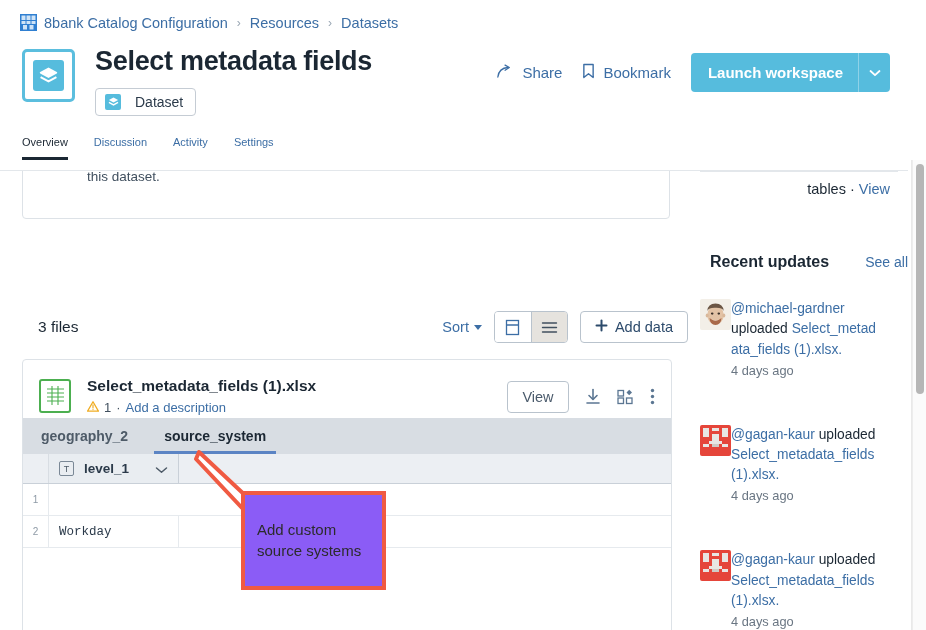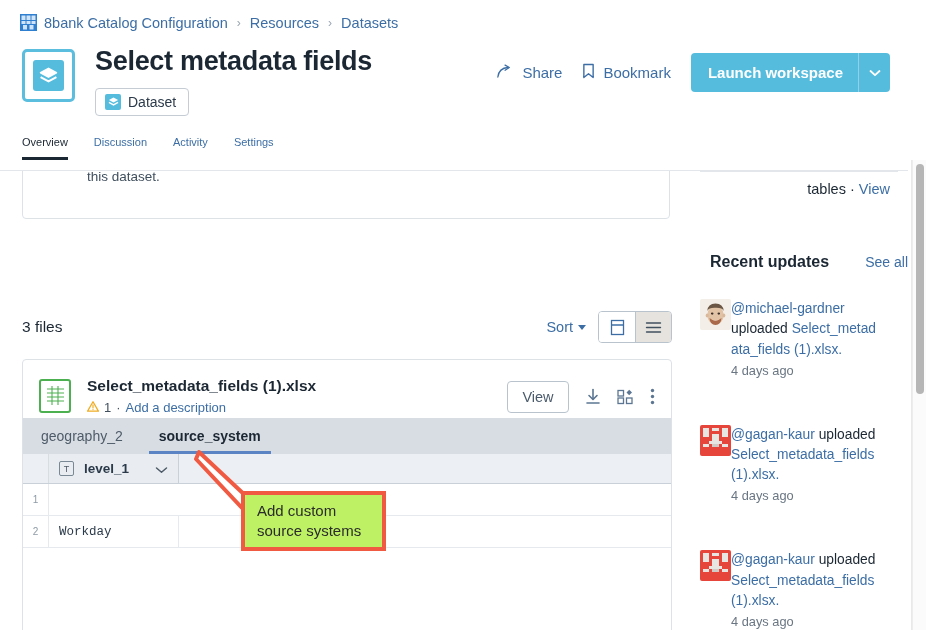--- a/index.html
+++ b/index.html
@@ -31,21 +31,21 @@
   .ds-icon-inner {
     width:31px; height:31px; background:#56bcdd; border-radius:3px;
     display:flex; align-items:center; justify-content:center;
   }
   .title-block { margin-left:20px; }
   .page-title {
     font-size:27px; font-weight:bold; letter-spacing:-0.3px;
     color:#1b2733; line-height:1.1;
   }
   .type-chip {
-    display:inline-flex; align-items:center; gap:7px;
+    display:inline-flex; align-items:center; gap:14px;
     margin-top:11px; padding:5px 12px 5px 9px;
     border:1px solid #c5ccd4; border-radius:4px;
     font-size:14px; color:#2b3a4a; background:#fff;
   }
   .chip-icon {
     width:16px; height:16px; background:#56bcdd; border-radius:2px;
     display:flex; align-items:center; justify-content:center; flex:0 0 auto;
   }
 
   .head-actions {
@@ -91,21 +91,21 @@
     position:absolute; left:22px; top:-28px; width:648px; height:76px;
     border:1px solid #dde2e7; border-radius:4px; background:#fff;
   }
   .banner-sub {
     position:absolute; left:64px; top:3px; font-size:13.5px; color:#41505f;
     line-height:1.5; width:340px;
   }
 
   
   .files-bar {
-    position:absolute; left:22px; top:140px; width:650px;
+    position:absolute; left:38px; top:140px; width:650px;
     display:flex; align-items:center;
   }
   .files-count { font-size:15.5px; color:#1b2733; }
   .files-right { margin-left:auto; display:flex; align-items:center; gap:12px; }
   .sort-btn {
     display:flex; align-items:center; gap:5px; color:#3c6ea5; font-size:14.5px;
     cursor:pointer; background:none; border:none; font-family:inherit;
   }
   .caret-down {
     width:0;height:0;border-left:4px solid transparent;border-right:4px solid transparent;
@@ -152,21 +152,21 @@
   }
   .icon-btn { cursor:pointer; display:flex; align-items:center; justify-content:center; }
 
   
   .sheet-tabs {
     position:absolute; left:0; top:58px; width:650px; height:36px;
     background:#d8dde3; display:flex; align-items:stretch;
   }
   .sheet-tab {
     display:flex; align-items:center; padding:0 18px; font-size:14px;
-    color:#4e5b68; cursor:pointer; position:relative;
+    color:#4e5b68; cursor:pointer; position:relative;font-weight:bold;
   }
   .sheet-tab.active { color:#1b2733; font-weight:bold; }
   .sheet-tab.active::after {
     content:""; position:absolute; left:8px; right:8px; bottom:0; height:3px;
     background:#5b84c4;
   }
 
   
   .grid { position:absolute; left:0; top:94px; width:650px; bottom:0; background:#fff; }
   .grid-headrow {
@@ -193,22 +193,22 @@
   }
   .row-cell {
     width:130px; flex:0 0 auto; display:flex; align-items:center; padding:0 10px;
     font-family:"Liberation Mono", monospace; font-size:12.5px; color:#2b3a4a;
     border-right:1px solid #e6eaee;
   }
 
   
   .annotation { position:absolute; left:0; top:0; width:908px; height:459px; pointer-events:none; }
   .callout {
-    position:absolute; left:241px; top:320px; width:145px; height:60px;
-    border:4px solid #f05a42; background:#bef264;
+    position:absolute; left:241px; top:320px; width:145px; height:99px;
+    border:4px solid #f05a42; background:#8b5cf6;
     display:flex; align-items:center; padding-left:12px;
   }
   .callout-text {
     font-size:15px; color:#2b2b2b; line-height:1.35;
     font-family:"Liberation Sans", sans-serif;
   }
 
   
   .sidebar {
     position:absolute; left:690px; top:171px; width:218px; height:459px;
@@ -360,20 +360,29 @@
             </svg>
           </div>
           <div class="vt-btn active">
             <svg width="17" height="13" viewBox="0 0 17 13" fill="none" stroke="#41505f" stroke-width="1.4" stroke-linecap="round">
               <line x1="1.5" y1="2" x2="15.5" y2="2"></line>
               <line x1="1.5" y1="6.5" x2="15.5" y2="6.5"></line>
               <line x1="1.5" y1="11" x2="15.5" y2="11"></line>
             </svg>
           </div>
         </div>
+        <div class="add-data-btn">
+          <span>
+            <svg width="13" height="13" viewBox="0 0 13 13" stroke="#2c4a6b" stroke-width="2" stroke-linecap="round">
+              <line x1="6.5" y1="1.5" x2="6.5" y2="11.5"></line>
+              <line x1="1.5" y1="6.5" x2="11.5" y2="6.5"></line>
+            </svg>
+          </span>
+          <span>Add data</span>
+        </div>
       </div>
     </div>
 
     <div class="file-card">
       <div class="fc-head">
         <span class="xls-icon">
           <svg width="19" height="21" viewBox="0 0 19 21">
             <g stroke="#4caf50" stroke-width="1.1" fill="none">
               <line x1="1" y1="4" x2="18" y2="4"></line>
               <line x1="1" y1="8" x2="18" y2="8"></line>

